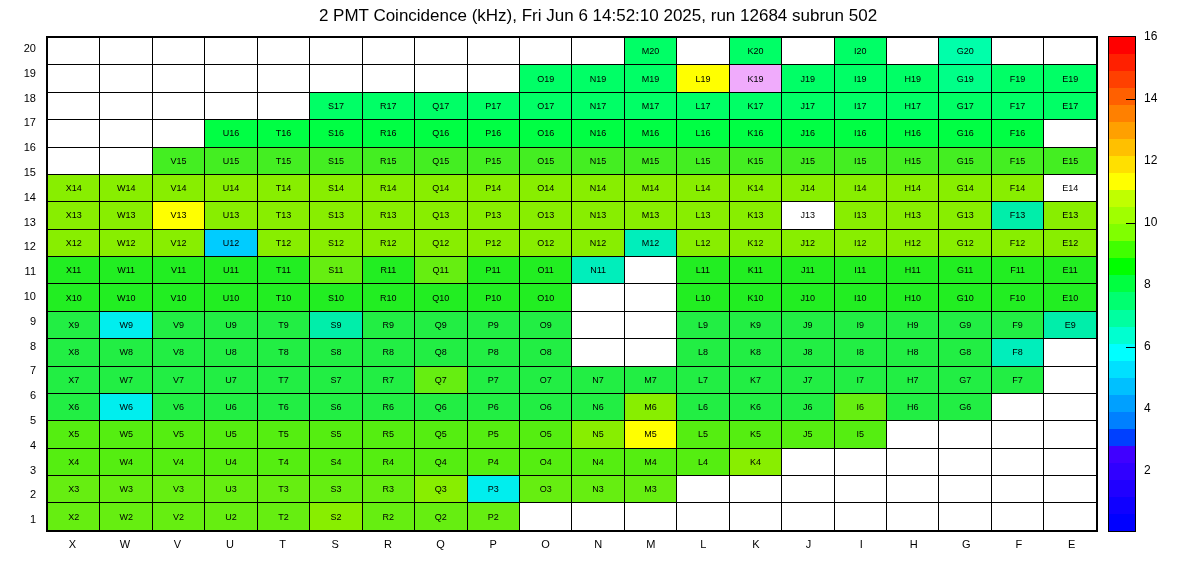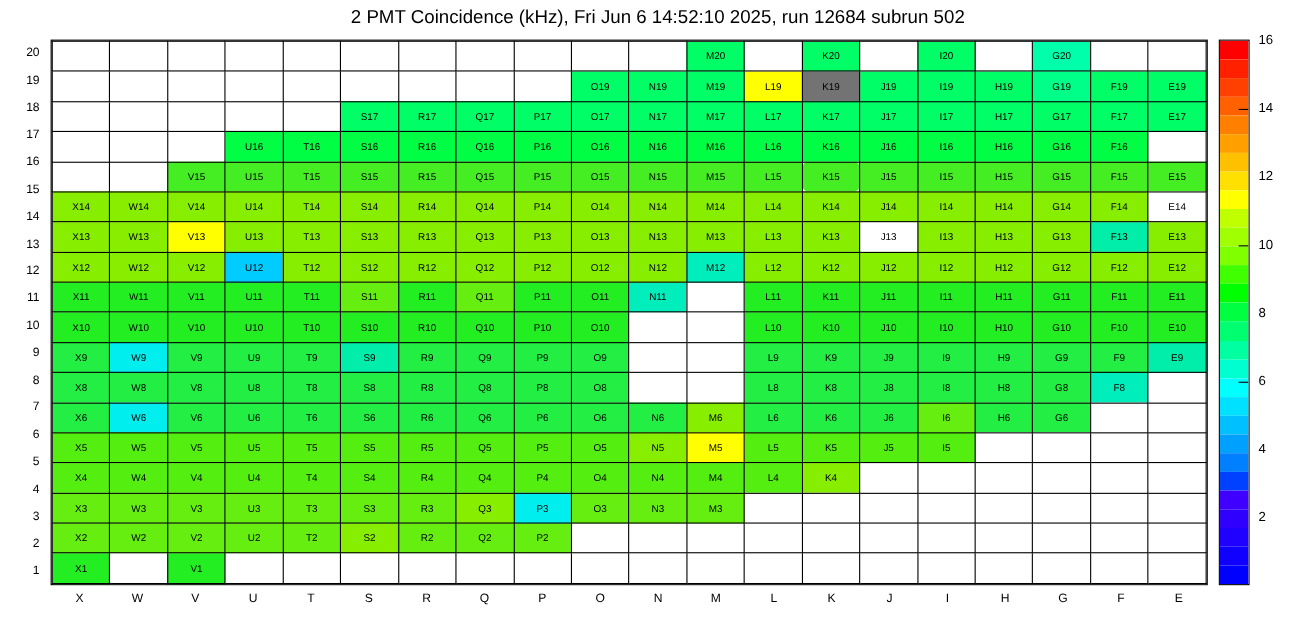--- a/index.html
+++ b/index.html
@@ -152,21 +152,21 @@
             <td class="empty"></td>
             <td class="empty"></td>
             <td class="empty"></td>
             <td class="empty"></td>
             <td class="empty"></td>
             <td class="empty"></td>
             <td style="background: rgb(0, 255, 102);">O19</td>
             <td style="background: rgb(0, 255, 102);">N19</td>
             <td style="background: rgb(0, 255, 102);">M19</td>
             <td style="background: rgb(255, 255, 0);">L19</td>
-            <td style="background: #737373; text-align: center;">K19</td>
+            <td style="background: #f0abfc; text-align: center;">K19</td>
             <td style="background: rgb(0, 255, 102);">J19</td>
             <td style="background: rgb(0, 255, 102);">I19</td>
             <td style="background: rgb(0, 255, 102);">H19</td>
             <td style="background: rgb(0, 255, 136);">G19</td>
             <td style="background: rgb(0, 255, 102);">F19</td>
             <td style="background: rgb(0, 255, 102);">E19</td>
           </tr>
           <tr>
             <td class="empty"></td>
             <td class="empty"></td>
@@ -218,21 +218,21 @@
             <td style="background: rgb(68, 238, 34);">U15</td>
             <td style="background: rgb(68, 238, 34);">T15</td>
             <td style="background: rgb(68, 238, 34);">S15</td>
             <td style="background: rgb(68, 238, 34);">R15</td>
             <td style="background: rgb(68, 238, 34);">Q15</td>
             <td style="background: rgb(68, 238, 34);">P15</td>
             <td style="background: rgb(68, 238, 34);">O15</td>
             <td style="background: rgb(68, 238, 34);">N15</td>
             <td style="background: rgb(68, 238, 34);">M15</td>
             <td style="background: rgb(68, 238, 34);">L15</td>
-            <td style="background: rgb(68, 238, 34); border-radius: 6px;">K15</td>
+            <td style="background: rgb(68, 238, 34);">K15</td>
             <td style="background: rgb(68, 238, 34);">J15</td>
             <td style="background: rgb(68, 238, 34);">I15</td>
             <td style="background: rgb(68, 238, 34);">H15</td>
             <td style="background: rgb(68, 238, 34);">G15</td>
             <td style="background: rgb(68, 238, 34);">F15</td>
             <td style="background: rgb(68, 238, 34);">E15</td>
           </tr>
           <tr>
             <td style="background: rgb(136, 238, 0);">X14</td>
             <td style="background: rgb(136, 238, 0);">W14</td>
@@ -381,20 +381,42 @@
             <td style="background: rgb(34, 238, 68);">L8</td>
             <td style="background: rgb(34, 238, 68);">K8</td>
             <td style="background: rgb(34, 238, 68);">J8</td>
             <td style="background: rgb(34, 238, 68);">I8</td>
             <td style="background: rgb(34, 238, 68);">H8</td>
             <td style="background: rgb(34, 238, 68);">G8</td>
             <td style="background: rgb(0, 238, 187);">F8</td>
             <td class="empty"></td>
           </tr>
           <tr>
+            <td style="background: rgb(34, 238, 68);">X7</td>
+            <td style="background: rgb(34, 238, 68);">W7</td>
+            <td style="background: rgb(34, 238, 68);">V7</td>
+            <td style="background: rgb(34, 238, 68);">U7</td>
+            <td style="background: rgb(34, 238, 68);">T7</td>
+            <td style="background: rgb(34, 238, 68);">S7</td>
+            <td style="background: rgb(34, 238, 68);">R7</td>
+            <td style="background: rgb(102, 238, 17);">Q7</td>
+            <td style="background: rgb(34, 238, 68);">P7</td>
+            <td style="background: rgb(34, 238, 68);">O7</td>
+            <td style="background: rgb(34, 238, 68);">N7</td>
+            <td style="background: rgb(34, 238, 68);">M7</td>
+            <td style="background: rgb(34, 238, 68);">L7</td>
+            <td style="background: rgb(34, 238, 68);">K7</td>
+            <td style="background: rgb(34, 238, 68);">J7</td>
+            <td style="background: rgb(34, 238, 68);">I7</td>
+            <td style="background: rgb(34, 238, 68);">H7</td>
+            <td style="background: rgb(34, 238, 68);">G7</td>
+            <td style="background: rgb(34, 238, 68);">F7</td>
+            <td class="empty"></td>
+          </tr>
+          <tr>
             <td style="background: rgb(34, 238, 68);">X6</td>
             <td style="background: rgb(0, 238, 238);">W6</td>
             <td style="background: rgb(34, 238, 68);">V6</td>
             <td style="background: rgb(34, 238, 68);">U6</td>
             <td style="background: rgb(34, 238, 68);">T6</td>
             <td style="background: rgb(34, 238, 68);">S6</td>
             <td style="background: rgb(34, 238, 68);">R6</td>
             <td style="background: rgb(34, 238, 68);">Q6</td>
             <td style="background: rgb(34, 238, 68);">P6</td>
             <td style="background: rgb(34, 238, 68);">O6</td>
@@ -478,42 +500,20 @@
           <tr>
             <td style="background: rgb(102, 238, 17);">X2</td>
             <td style="background: rgb(102, 238, 17);">W2</td>
             <td style="background: rgb(102, 238, 17);">V2</td>
             <td style="background: rgb(102, 238, 17);">U2</td>
             <td style="background: rgb(102, 238, 17);">T2</td>
             <td style="background: rgb(136, 238, 0);">S2</td>
             <td style="background: rgb(102, 238, 17);">R2</td>
             <td style="background: rgb(102, 238, 17);">Q2</td>
             <td style="background: rgb(102, 238, 17);">P2</td>
-            <td class="empty"></td>
-            <td class="empty"></td>
-            <td class="empty"></td>
-            <td class="empty"></td>
-            <td class="empty"></td>
-            <td class="empty"></td>
-            <td class="empty"></td>
-            <td class="empty"></td>
-            <td class="empty"></td>
-            <td class="empty"></td>
-            <td class="empty"></td>
-          </tr>
-          <tr>
-            <td style="background: rgb(34, 238, 34);">X1</td>
-            <td class="empty"></td>
-            <td style="background: rgb(34, 238, 34);">V1</td>
-            <td class="empty"></td>
-            <td class="empty"></td>
-            <td class="empty"></td>
-            <td class="empty"></td>
-            <td class="empty"></td>
-            <td class="empty"></td>
             <td class="empty"></td>
             <td class="empty"></td>
             <td class="empty"></td>
             <td class="empty"></td>
             <td class="empty"></td>
             <td class="empty"></td>
             <td class="empty"></td>
             <td class="empty"></td>
             <td class="empty"></td>
             <td class="empty"></td>

